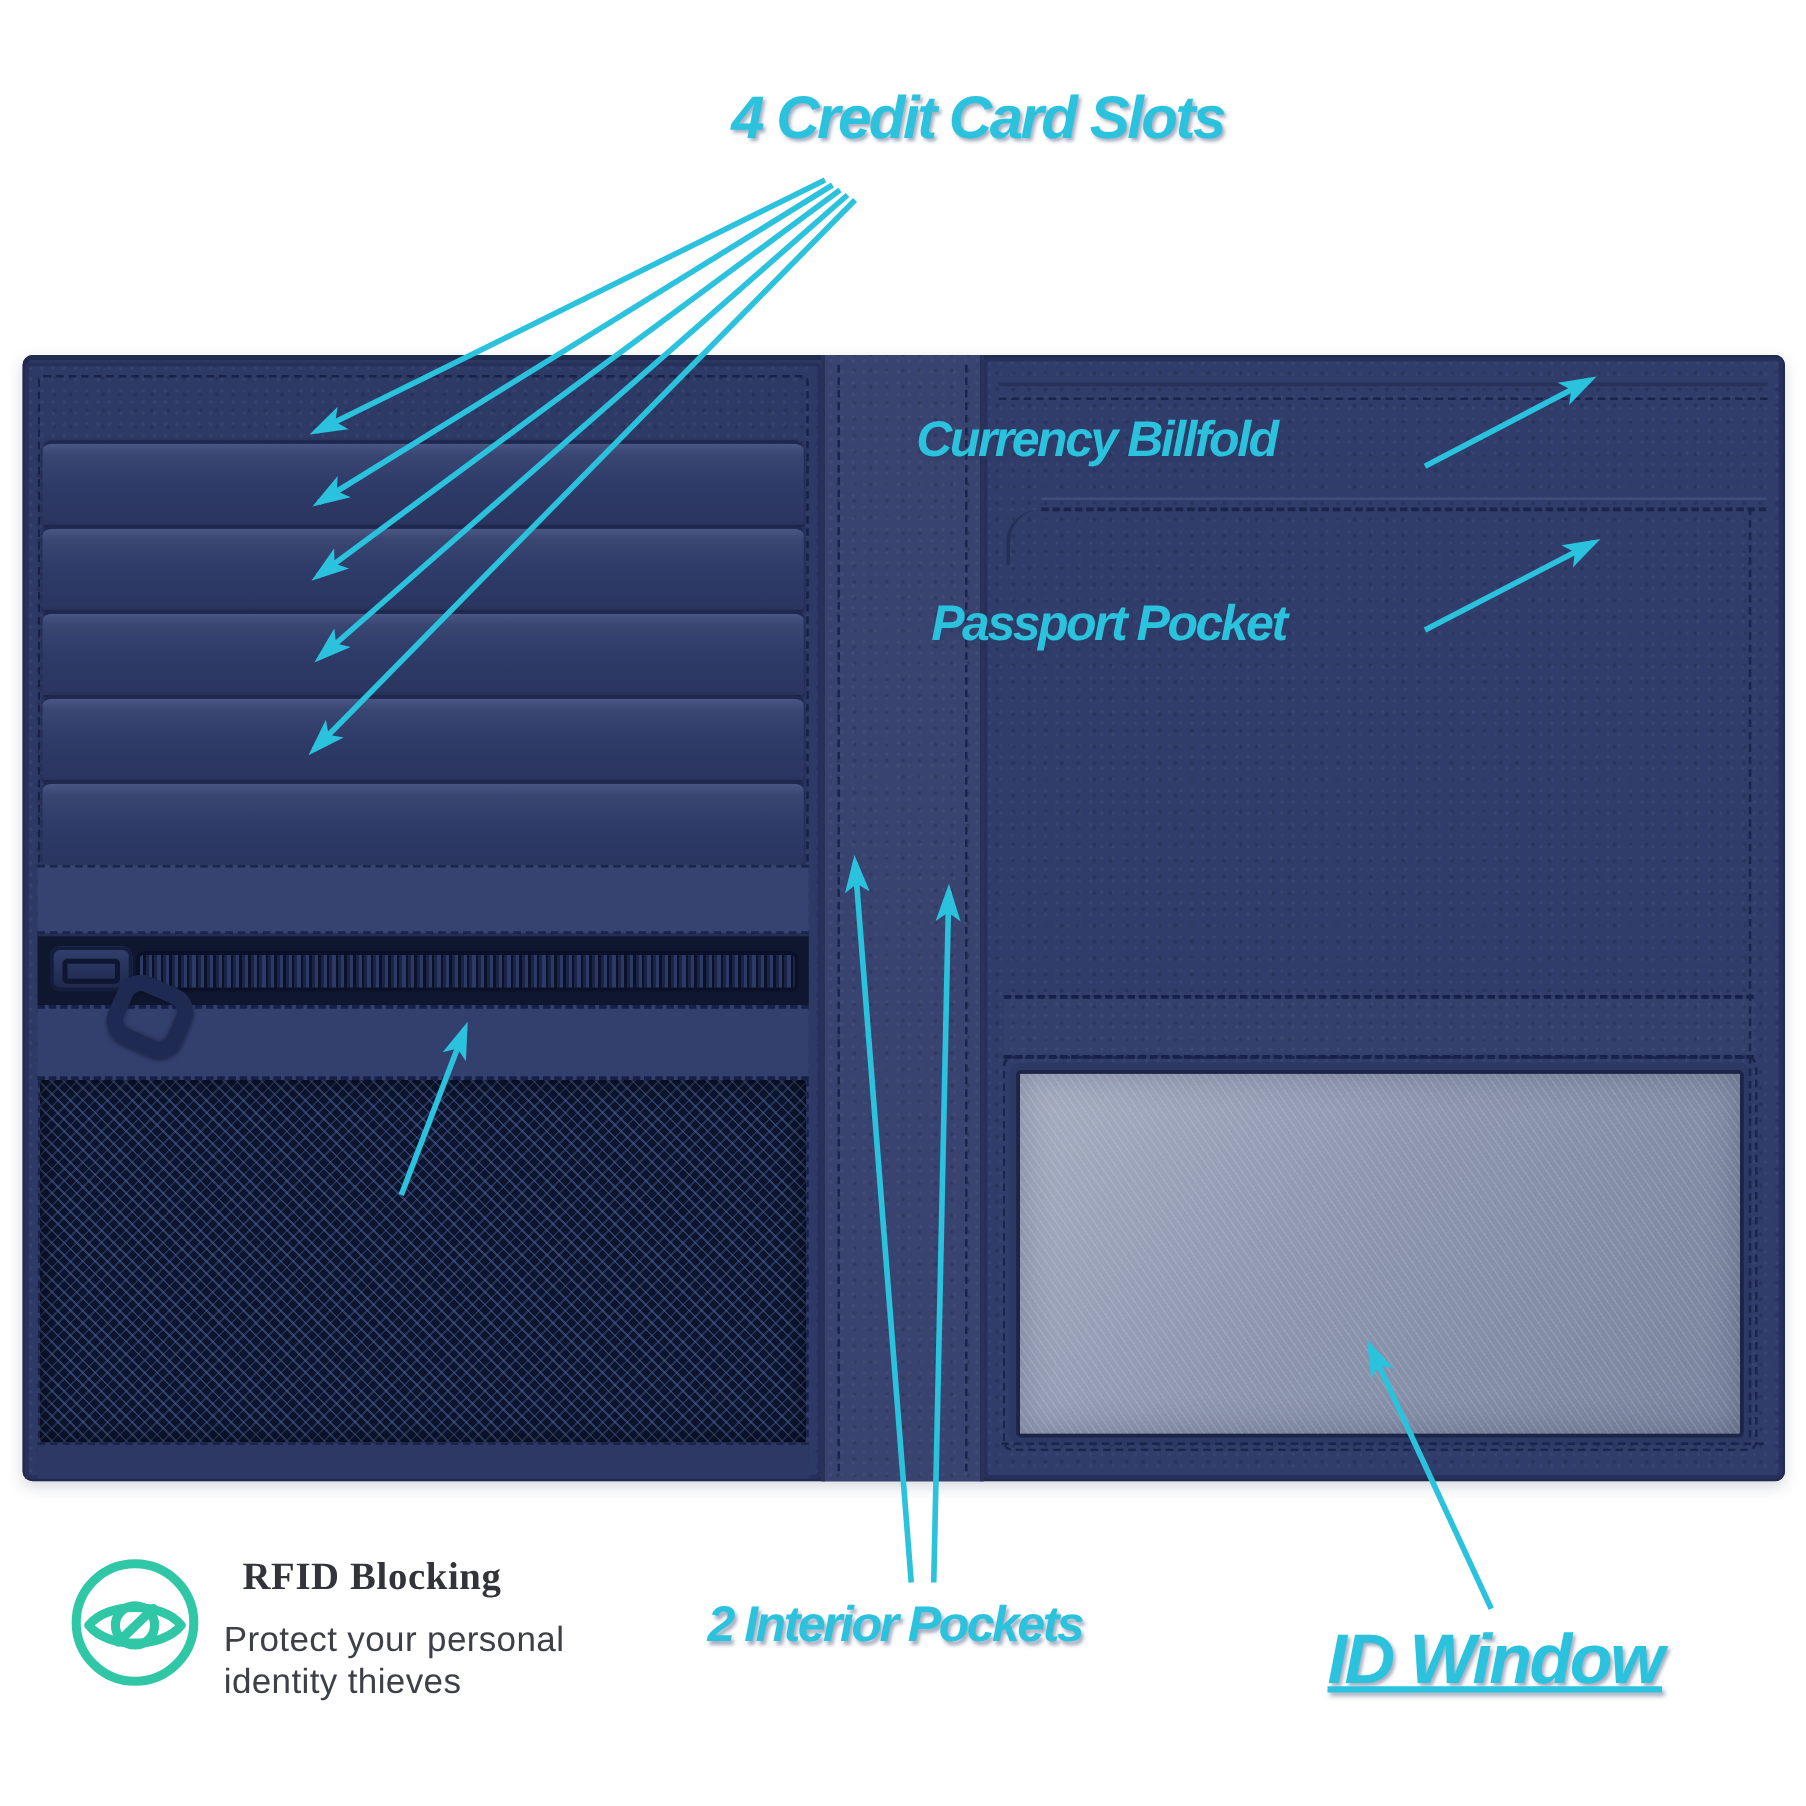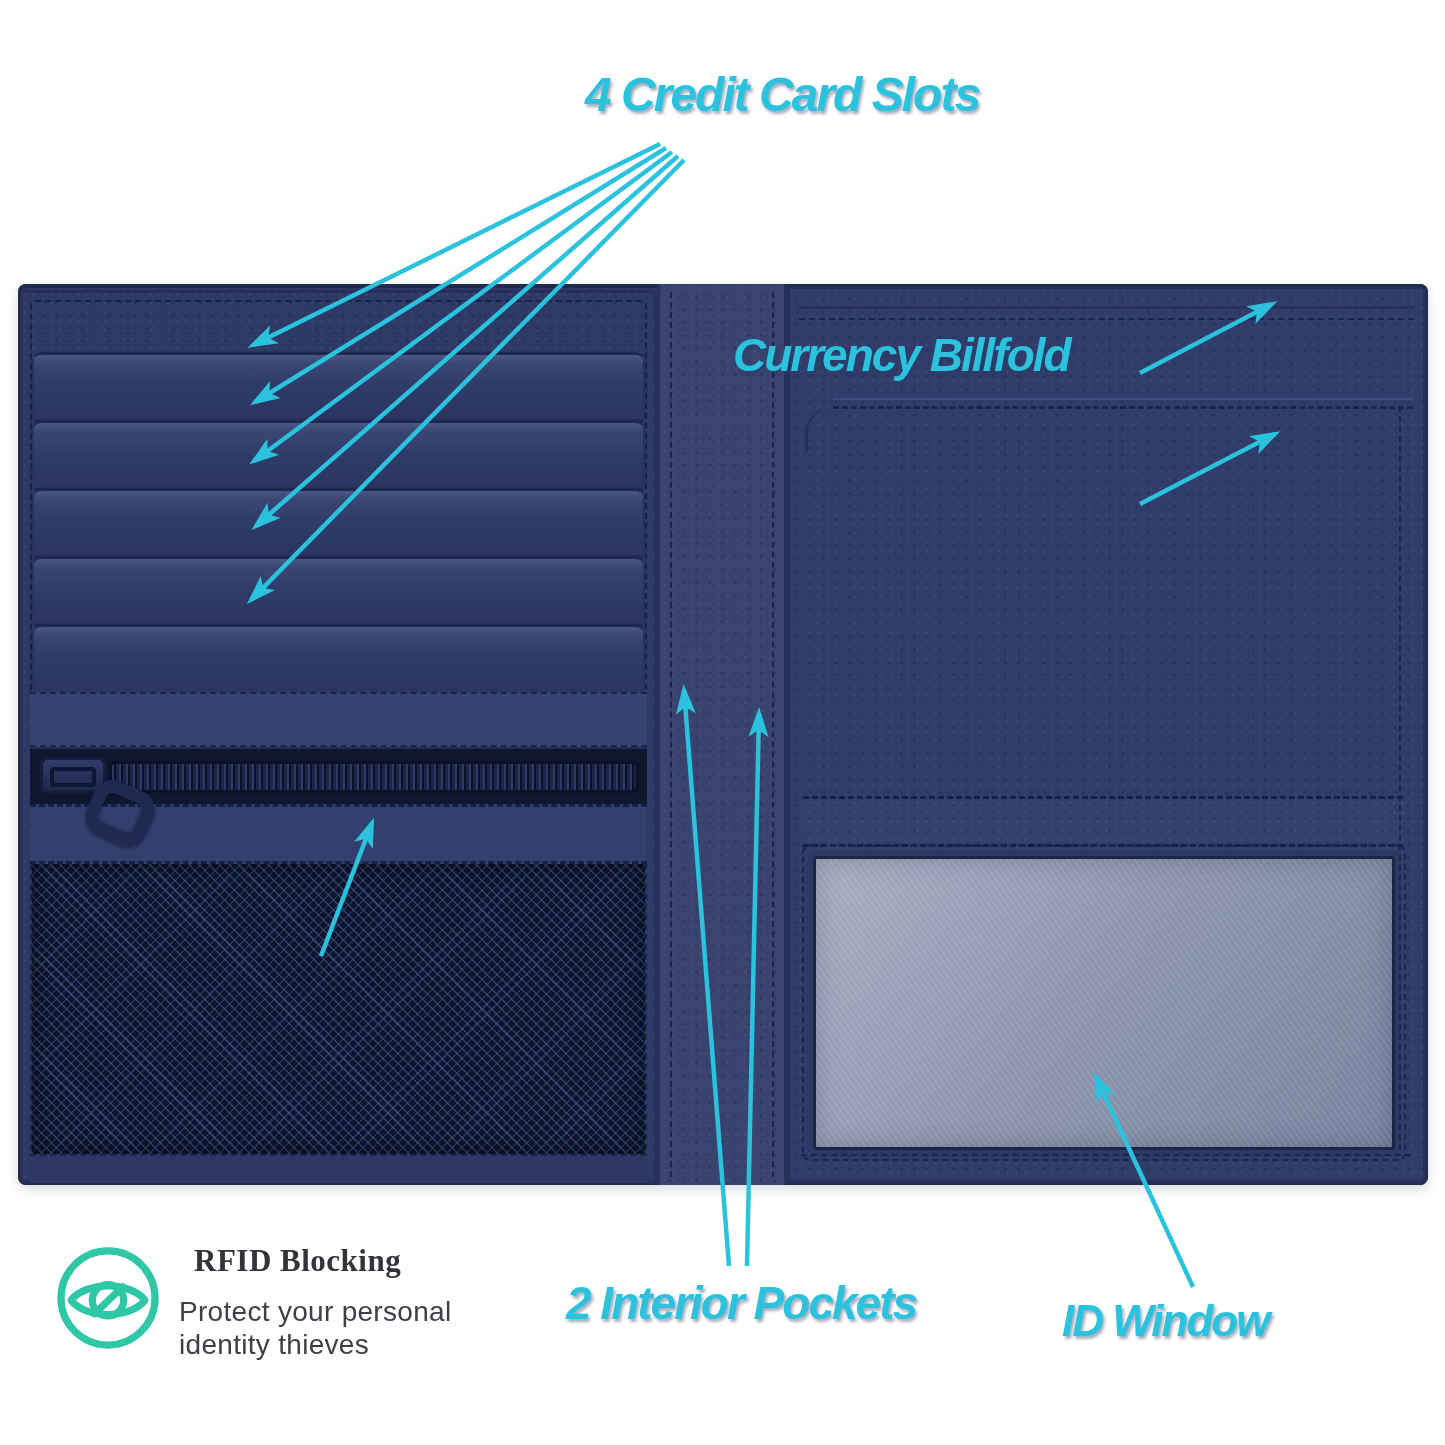--- a/index.html
+++ b/index.html
@@ -63,25 +63,25 @@
              background:linear-gradient(128deg,#a6aec2 0%,#8d96ae 45%,#79839e 100%);
              box-shadow:0 0 0 6px #2d3965, inset 0 0 26px rgba(30,40,70,.28);}
   .id-window::before{content:"";position:absolute;inset:0;
              background:repeating-linear-gradient(55deg, rgba(255,255,255,.10) 0 1.5px, transparent 1.5px 5px);}
   .id-window::after{content:"";position:absolute;inset:-14px;border:2px dashed #1a244c;border-radius:8px;}
   .seam-r-right{left:612px;top:120px;width:0;height:744px;border-left:2px dashed #1a244c;}
   .seam-r-bottom{left:14px;top:868px;width:610px;height:0;border-top:2px dashed #1a244c;}
 
   
   .arrows{left:0;top:0;z-index:5;}
-  .cyan{z-index:6;font-style:italic;font-weight:bold;font-size:46px;line-height:1.05;
+  .cyan{z-index:6;font-style:italic;font-weight:bold;font-size:40px;line-height:1.05;
         letter-spacing:-2px;color:#2bc2de;white-space:nowrap;
         text-shadow:2px 3px 3px rgba(44,62,105,.42);}
   .cyan.title{font-size:48px;}
-  .cyan.big{font-size:44px;}
+  .cyan.big{font-size:56px;text-decoration:underline;}
 
   
   .rfid-icon{left:52px;top:1242px;width:112px;height:112px;}
   .rfid-heading{left:194px;top:1243px;font-family:"Liberation Serif",serif;font-weight:bold;
                 font-size:31px;color:#32343a;letter-spacing:.5px;white-space:nowrap;}
   .rfid-text{left:179px;top:1295px;font-size:28px;line-height:1.18;color:#3d4046;letter-spacing:.3px;}
   .rfid-text span{position:static;display:block;}
 </style>
 </head>
 <body>
@@ -141,20 +141,21 @@
       <line x1="1140" y1="504" x2="1275" y2="434" marker-end="url(#ah)"></line>
       <line x1="321" y1="956" x2="372" y2="823" marker-end="url(#ah)"></line>
       <line x1="729" y1="1266" x2="684" y2="690" marker-end="url(#ah)"></line>
       <line x1="747" y1="1266" x2="759" y2="713" marker-end="url(#ah)"></line>
       <line x1="1193" y1="1287" x2="1096" y2="1077" marker-end="url(#ah)"></line>
     </g>
   </svg>
 
   <div class="cyan title" style="left:585px;top:70px">4 Credit Card Slots</div>
   <div class="cyan" style="left:733px;top:331px">Currency Billfold</div>
+  <div class="cyan" style="left:745px;top:478px">Passport Pocket</div>
   <div class="cyan" style="left:566px;top:1279px">2 Interior Pockets</div>
   <div class="cyan big" style="left:1062px;top:1298px">ID Window</div>
 
   <svg class="rfid-icon" viewBox="0 0 100 100">
     <g stroke="#2fc7a5" stroke-width="6.5" fill="none" stroke-linecap="round" stroke-linejoin="round">
       <circle cx="50" cy="50" r="42"></circle>
       <path d="M17,52 C30,35 70,35 83,52 C70,69 30,69 17,52 Z"></path>
       <circle cx="50" cy="52" r="14"></circle>
       <line x1="38" y1="64" x2="63" y2="40"></line>
     </g>

